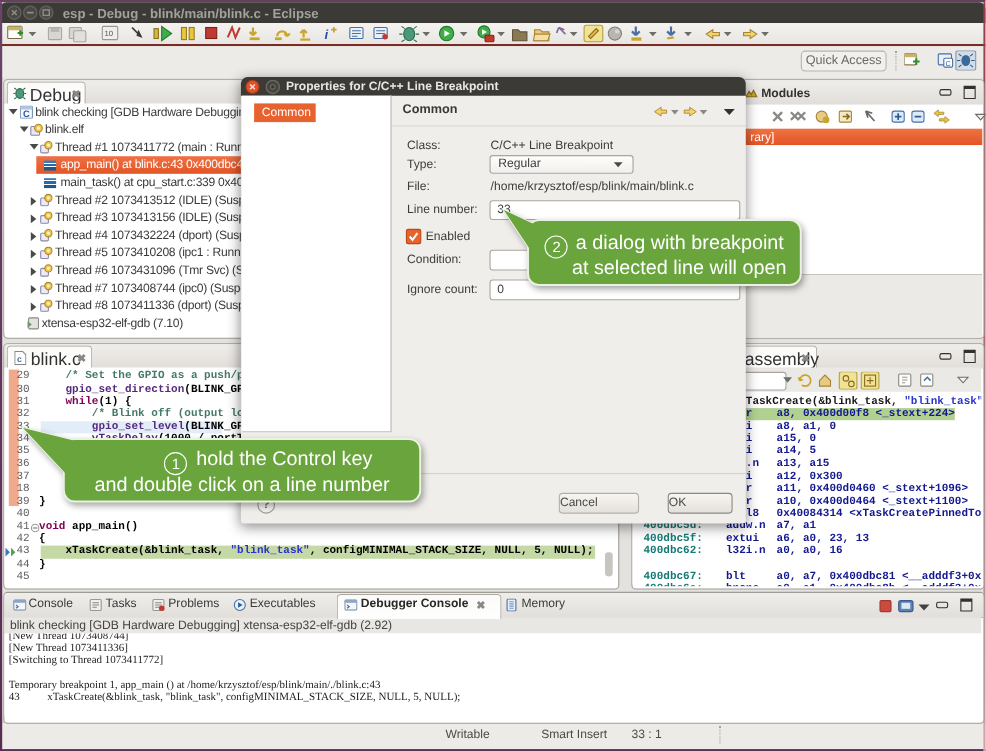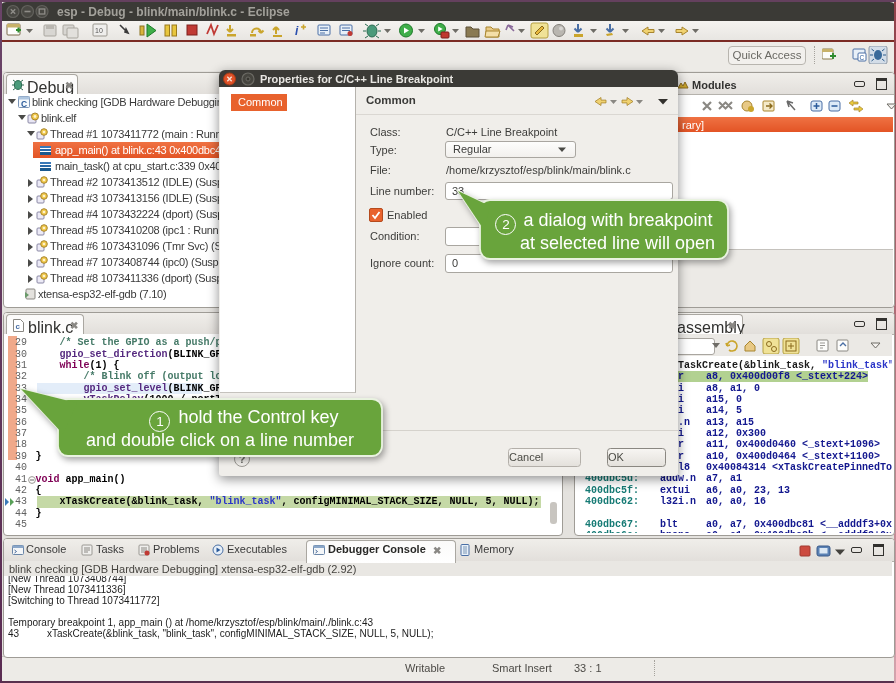--- a/index.html
+++ b/index.html
@@ -1,19 +1,19 @@
 <!DOCTYPE html>
 <html><head>
 <meta charset="utf-8">
 <style>
 html,body{margin:0;padding:0}
 body{width:896px;height:683px;position:relative;overflow:hidden;background:#e7e5e1;font-family:"Liberation Sans",sans-serif}
 .ab{position:absolute}
 .mono{font-family:"Liberation Mono",monospace;font-size:10px;font-weight:bold;white-space:pre;line-height:11.35px}
-.cmono{font-family:Liberation Sans, sans-serif;font-size:10px;white-space:pre;line-height:11px}
+.cmono{font-family:Liberation Serif, serif;font-size:10px;white-space:pre;line-height:11px}
 .s11{font-size:11px;color:#3c3c3c;white-space:nowrap}
 .panel{position:absolute;background:#fff;border:1px solid #9f9c96;border-radius:4px}
 .tabbar{position:absolute;left:0;right:0;top:0;height:21px;background:linear-gradient(#f0eeea,#e2dfdb);border-bottom:1px solid #b5b2ac;border-radius:3px 3px 0 0}
 .atab{position:absolute;top:1px;height:21px;background:linear-gradient(#fbfaf9,#fff);border:1px solid #aaa7a1;border-bottom:none;border-radius:4px 4px 0 0}
 .tabtxt{font-size:16px;font-weight:normal;color:#323230;white-space:nowrap}
 .xg{color:#8a8884;font-size:10px;font-weight:bold}
 .minmax{position:absolute;width:13px;height:11px}
 </style>
 </head>
 <body>

